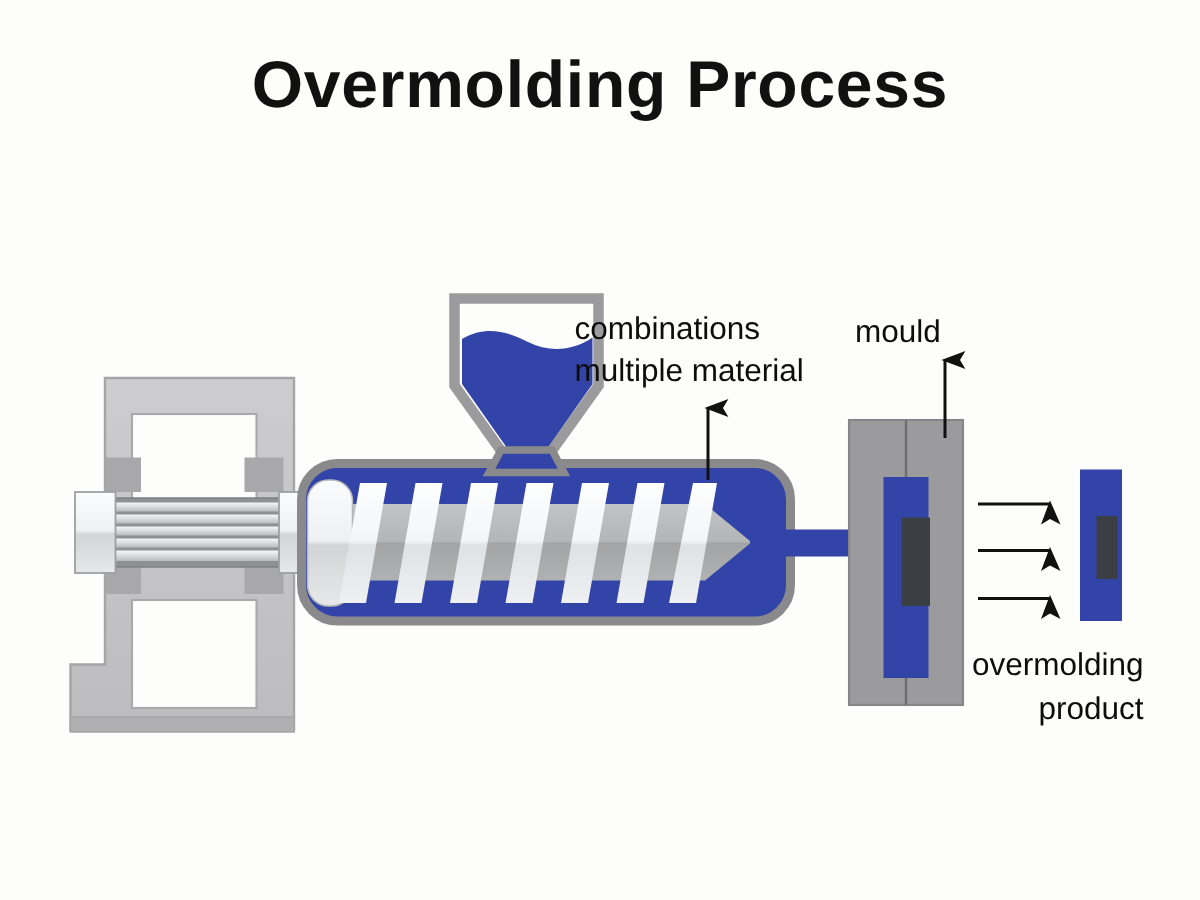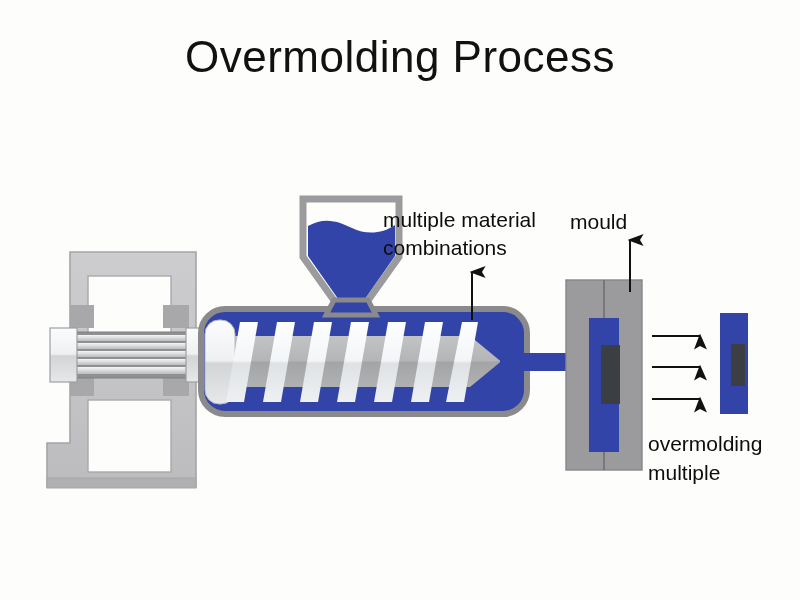--- a/index.html
+++ b/index.html
@@ -20,21 +20,21 @@
     width: 800px;
     height: 600px;
   }
   #title {
     position: absolute;
     left: 0;
     top: 32px;
     width: 800px;
     text-align: center;
     font-size: 44px;
-    font-weight: 400;
+    font-weight: 700;
     letter-spacing: 0.5px;
     color: #111111;
     font-family: "Liberation Sans", sans-serif;
   }
   .label {
     position: absolute;
     color: #0d0d0d;
     font-size: 21px;
     font-weight: 400;
     line-height: 1.32;
@@ -46,21 +46,21 @@
     top: 206px;
     text-align: left;
   }
   #label-mould {
     left: 570px;
     top: 208px;
   }
   #label-product {
     left: 648px;
     top: 429px;
-    text-align: left;
+    text-align: right;
     line-height: 1.4;
   }
   svg#diagram {
     position: absolute;
     left: 0; top: 0;
   }
 </style>
 </head>
 <body>
 
@@ -200,24 +200,24 @@
       <line x1="472" y1="320" x2="472" y2="272" stroke="#111111" stroke-width="2" marker-end="url(#arrowUp)"></line>
     </g>
 
     <g>
       <line x1="630" y1="292" x2="630" y2="240" stroke="#111111" stroke-width="2" marker-end="url(#arrowUp)"></line>
     </g>
 
   </svg>
 
   <div class="label" id="label-material">
+    <div>combinations</div>
     <div>multiple material</div>
-    <div>combinations</div>
   </div>
 
   <div class="label" id="label-mould">mould</div>
 
   <div class="label" id="label-product">
     <div>overmolding</div>
-    <div>multiple</div>
+    <div>product</div>
   </div>
 
 </div>
 
 </body></html>

